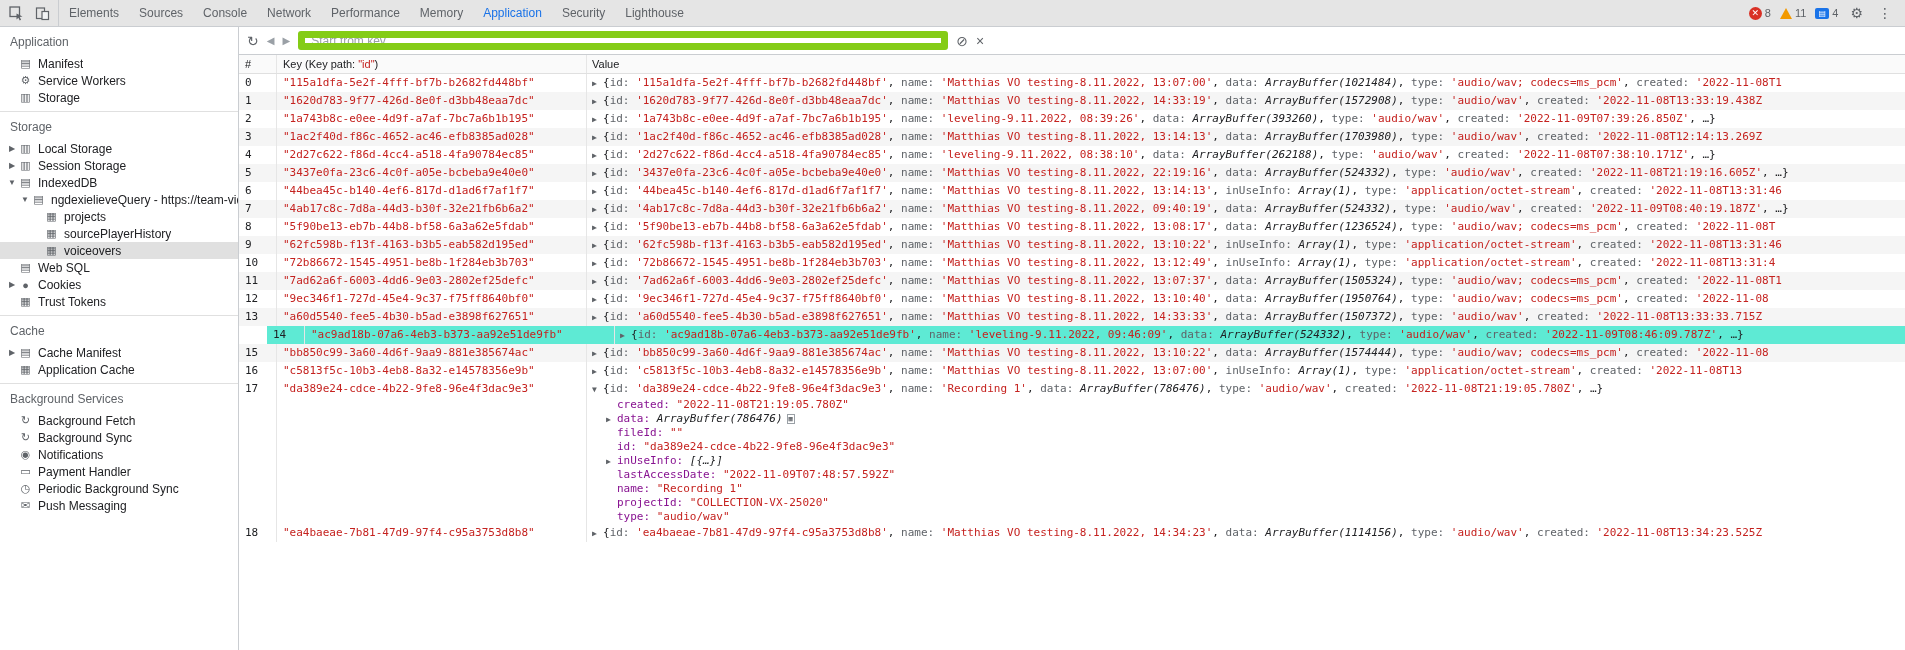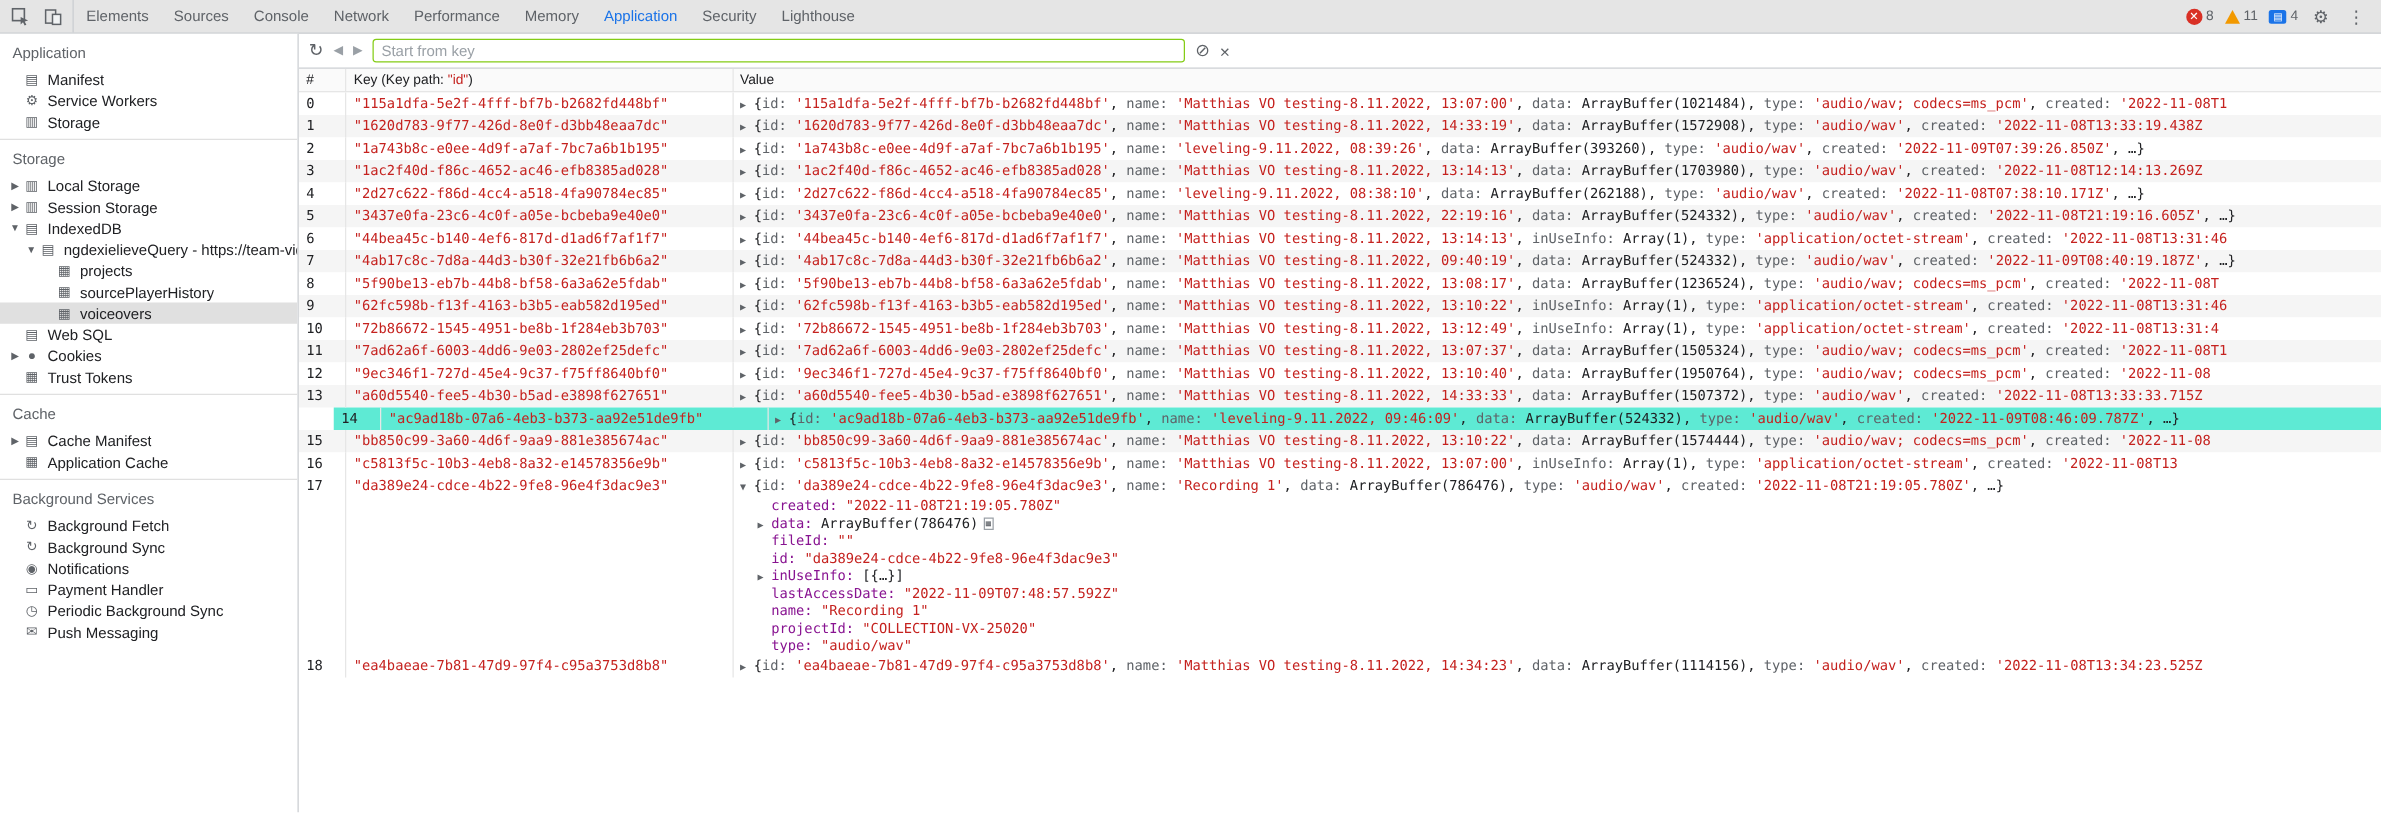--- a/index.html
+++ b/index.html
@@ -31,39 +31,39 @@
   .side-item { height:17px; display:flex; align-items:center; cursor:pointer; white-space:nowrap; overflow:hidden; }
   .side-item.selected { background:#e0e0e0; }
   .tree-arrow { width:12px; min-width:12px; font-size:8px; color:#5f6368; text-align:center; }
   .side-icon { width:15px; min-width:15px; font-size:11px; color:#5f6368; text-align:center; margin-right:5px; }
   .side-label { overflow:hidden; }
   
   .content { flex:1; display:flex; flex-direction:column; overflow:hidden; }
   .toolbar { height:28px; min-height:28px; border-bottom:1px solid #cacdd1; display:flex; align-items:center; padding:0 8px; gap:8px; background:#fff; }
   .tool-icon { color:#5f6368; font-size:14px; cursor:pointer; }
   .nav-arrow { color:#9aa0a6; font-size:10px; cursor:pointer; }
-  .key-input { width:650px; height:19px; border:1px solid #84cc16; border-radius:3px; font-size:12px; padding:0 6px; color:#202124; outline:none; font-family:"Liberation Sans","DejaVu Sans",sans-serif; }
+  .key-input { width:650px; height:19px; border:7px solid #84cc16; border-radius:3px; font-size:12px; padding:0 6px; color:#202124; outline:none; font-family:"Liberation Sans","DejaVu Sans",sans-serif; }
   .key-input::placeholder { color:#9aa0a6; }
   
   .grid { flex:1; overflow:hidden; font-family:"DejaVu Sans Mono",monospace; font-size:11px; }
   .grid-header { display:flex; height:19px; line-height:19px; background:#fafafa; border-bottom:1px solid #e0e0e0; font-family:"Liberation Sans","DejaVu Sans",sans-serif; font-size:11px; color:#202124; }
   .c1 { width:38px; min-width:38px; border-right:1px solid #e6e6e6; padding-left:6px; }
   .c2 { width:310px; min-width:310px; border-right:1px solid #e6e6e6; padding-left:6px; white-space:nowrap; overflow:hidden; }
   .c3 { flex:1; overflow:hidden; padding-left:5px; }
   .red { color:#c5221f; }
   .grid-row { display:flex; background:#fff; }
   .grid-row.stripe { background:#f5f5f5; }
   .grid-row.selected { background:#5eead4;margin-left:28px; }
   .cell-num { line-height:18px; color:#202124; }
   .cell-key { line-height:18px; color:#c5221f; }
   .preview { white-space:nowrap; overflow:hidden; height:18px; line-height:18px; }
   .tri { display:inline-block; width:11px; min-width:11px; font-size:8px; color:#5f6368; vertical-align:baseline; cursor:pointer; }
   .pv-key { color:#5f6368; }
   .pv-str { color:#c5221f; }
-  .pv-obj { color:#202124; }
+  .pv-obj { color:#202124;font-style:italic; }
   .pv-tok { color:#202124; }
   .child { white-space:nowrap; overflow:hidden; height:14px; line-height:14px; padding-left:14px; }
   .ch-key { color:#881391; }
   .mem-icon { display:inline-block; border:1px solid #9aa0a6; color:#5f6368; font-size:7px; line-height:8px; padding:0 1px; margin-left:4px; vertical-align:middle; cursor:pointer; }
 </style>
 </head>
 <body>
 
 <div class="tabbar">
   <div class="tb-icons">

